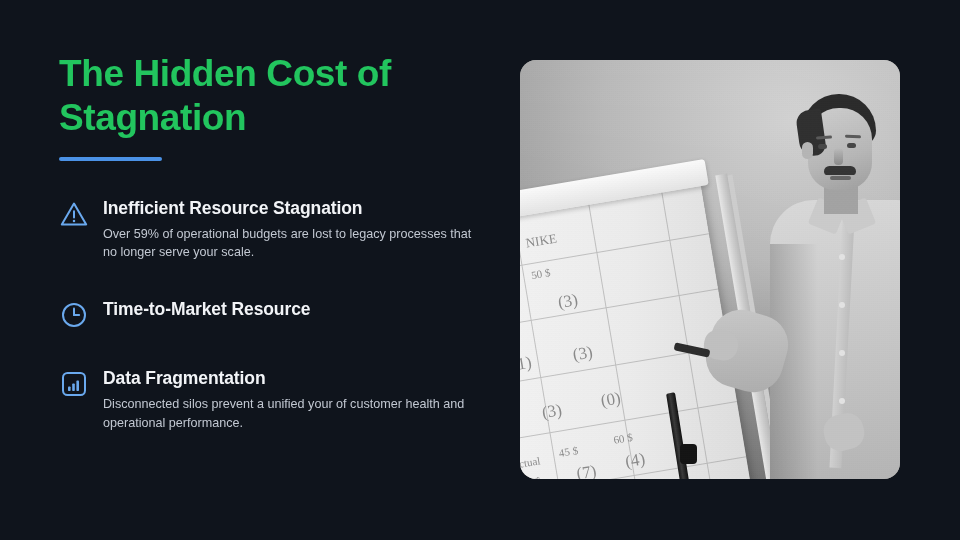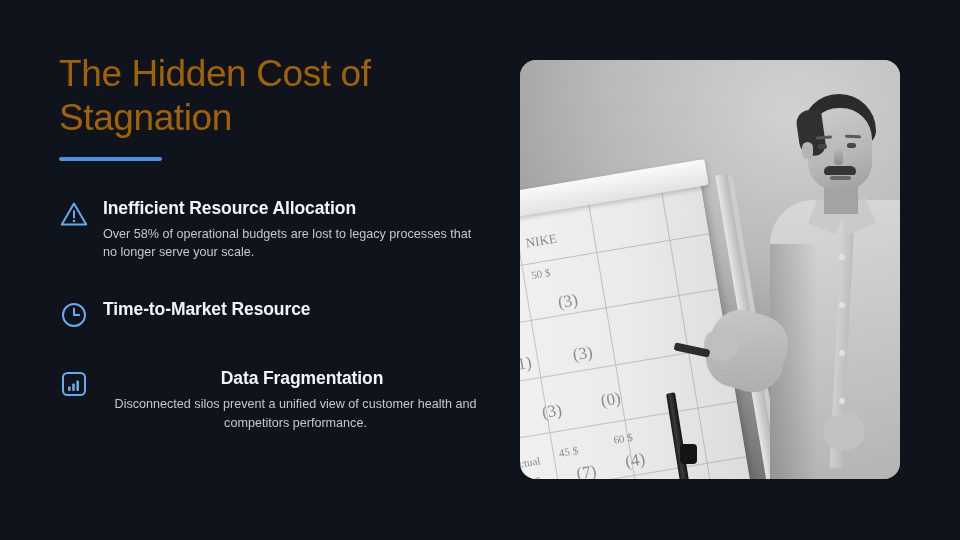--- a/index.html
+++ b/index.html
@@ -18,24 +18,24 @@
   }
 
   
   .left-col {
     position:absolute;
     left:59px; top:52px;
     width:440px;
   }
   .slide-title {
     font-size:37px;
-    font-weight:normal;
+    font-weight:bold;
     line-height:1.20;
     letter-spacing:-0.4px;
-    color:#a16207;
+    color:#22c55e;
     white-space:pre-line;
   }
   .title-rule {
     margin-top:16px;
     width:103px;
     height:4px;
     border-radius:2px;
     background:#4b92e6;
   }
 
@@ -44,21 +44,21 @@
     position:absolute;
     left:59px; top:198px;
     width:442px;
   }
   .bullet {
     display:flex;
     align-items:flex-start;
     gap:14px;
     margin-bottom:38px;
   }
-  .bullet:last-child { margin-bottom:0;text-align:center; }
+  .bullet:last-child { margin-bottom:0; }
   .bullet-icon {
     flex:0 0 auto;
     width:30px; height:30px;
     margin-top:1px;
     display:block;
   }
   .bullet-icon svg { display:block; width:30px; height:30px; }
   .bullet-body { flex:1 1 auto; padding-top:0px; }
   .bullet-heading {
     font-size:17.5px;
@@ -289,22 +289,22 @@
 
     <div class="bullet">
       <span class="bullet-icon">
         <svg viewBox="0 0 30 30" fill="none" xmlns="http://www.w3.org/2000/svg">
           <path d="M15 4.6 L27.2 25.4 H2.8 Z" stroke="#6aa9ee" stroke-width="2" stroke-linejoin="round" fill="none"></path>
           <line x1="15" y1="12.2" x2="15" y2="18.6" stroke="#6aa9ee" stroke-width="2" stroke-linecap="round"></line>
           <circle cx="15" cy="21.9" r="1.25" fill="#6aa9ee"></circle>
         </svg>
       </span>
       <div class="bullet-body">
-        <div class="bullet-heading">Inefficient Resource Allocation</div>
-        <div class="bullet-text">Over 58% of operational budgets are lost to legacy processes that no longer serve your scale.</div>
+        <div class="bullet-heading">Inefficient Resource Stagnation</div>
+        <div class="bullet-text">Over 59% of operational budgets are lost to legacy processes that no longer serve your scale.</div>
       </div>
     </div>
 
     <div class="bullet">
       <span class="bullet-icon">
         <svg viewBox="0 0 30 30" fill="none" xmlns="http://www.w3.org/2000/svg">
           <circle cx="15" cy="15" r="11" stroke="#6aa9ee" stroke-width="2" fill="none"></circle>
           <line x1="15" y1="8.4" x2="15" y2="15" stroke="#6aa9ee" stroke-width="2" stroke-linecap="round"></line>
           <line x1="15" y1="15" x2="20.1" y2="15" stroke="#6aa9ee" stroke-width="2" stroke-linecap="round"></line>
         </svg>
@@ -319,21 +319,21 @@
         <svg viewBox="0 0 30 30" fill="none" xmlns="http://www.w3.org/2000/svg">
           <rect x="4" y="4" width="22" height="22" rx="4.5" stroke="#6aa9ee" stroke-width="2" fill="none"></rect>
           <rect x="9" y="17.5" width="2.6" height="4.5" rx="0.8" fill="#6aa9ee"></rect>
           <rect x="13.2" y="14.5" width="2.6" height="7.5" rx="0.8" fill="#6aa9ee"></rect>
           <rect x="17.4" y="11.6" width="2.6" height="10.4" rx="0.8" fill="#6aa9ee"></rect>
           <rect x="21.6" y="8.8" width="2.2" height="13.2" rx="0.8" fill="#6aa9ee" opacity="0"></rect>
         </svg>
       </span>
       <div class="bullet-body">
         <div class="bullet-heading">Data Fragmentation</div>
-        <div class="bullet-text">Disconnected silos prevent a unified view of customer health and competitors performance.</div>
+        <div class="bullet-text">Disconnected silos prevent a unified your of customer health and operational performance.</div>
       </div>
     </div>
 
   </div>
 
   <div class="photo-frame">
     <div class="photo-inner">
 
       <div class="backdrop"></div>
       <div class="backdrop-shade"></div>

